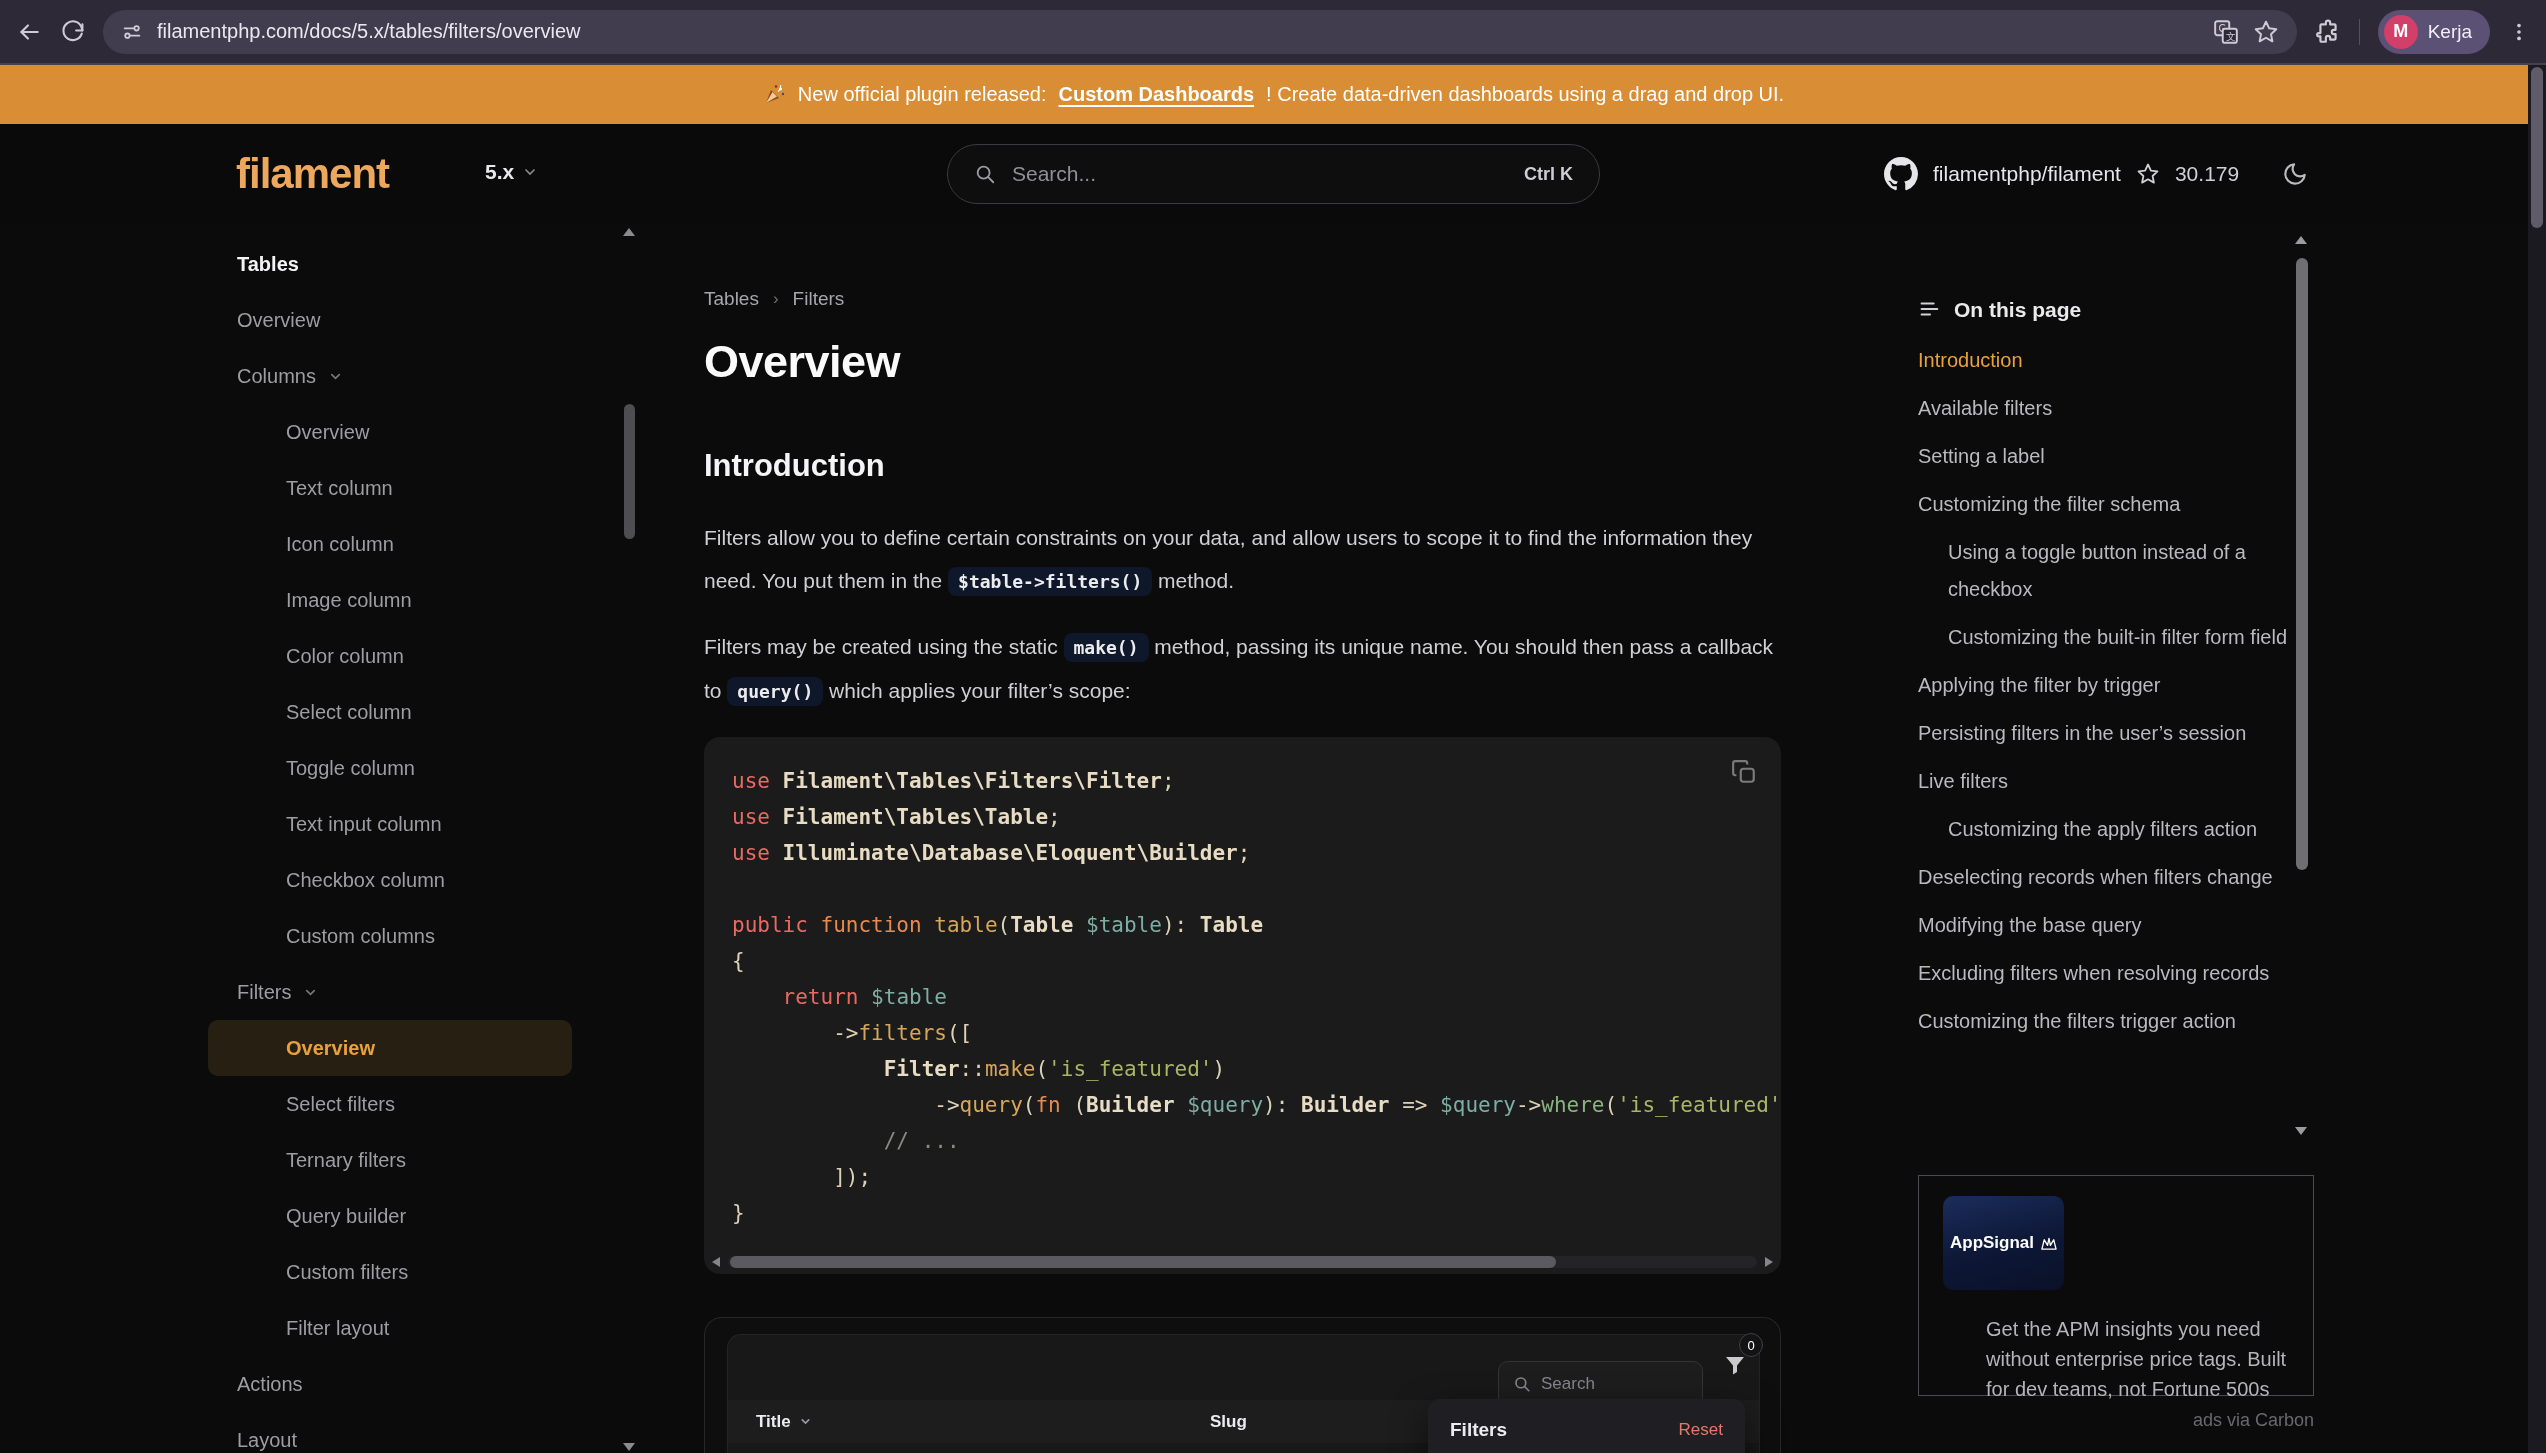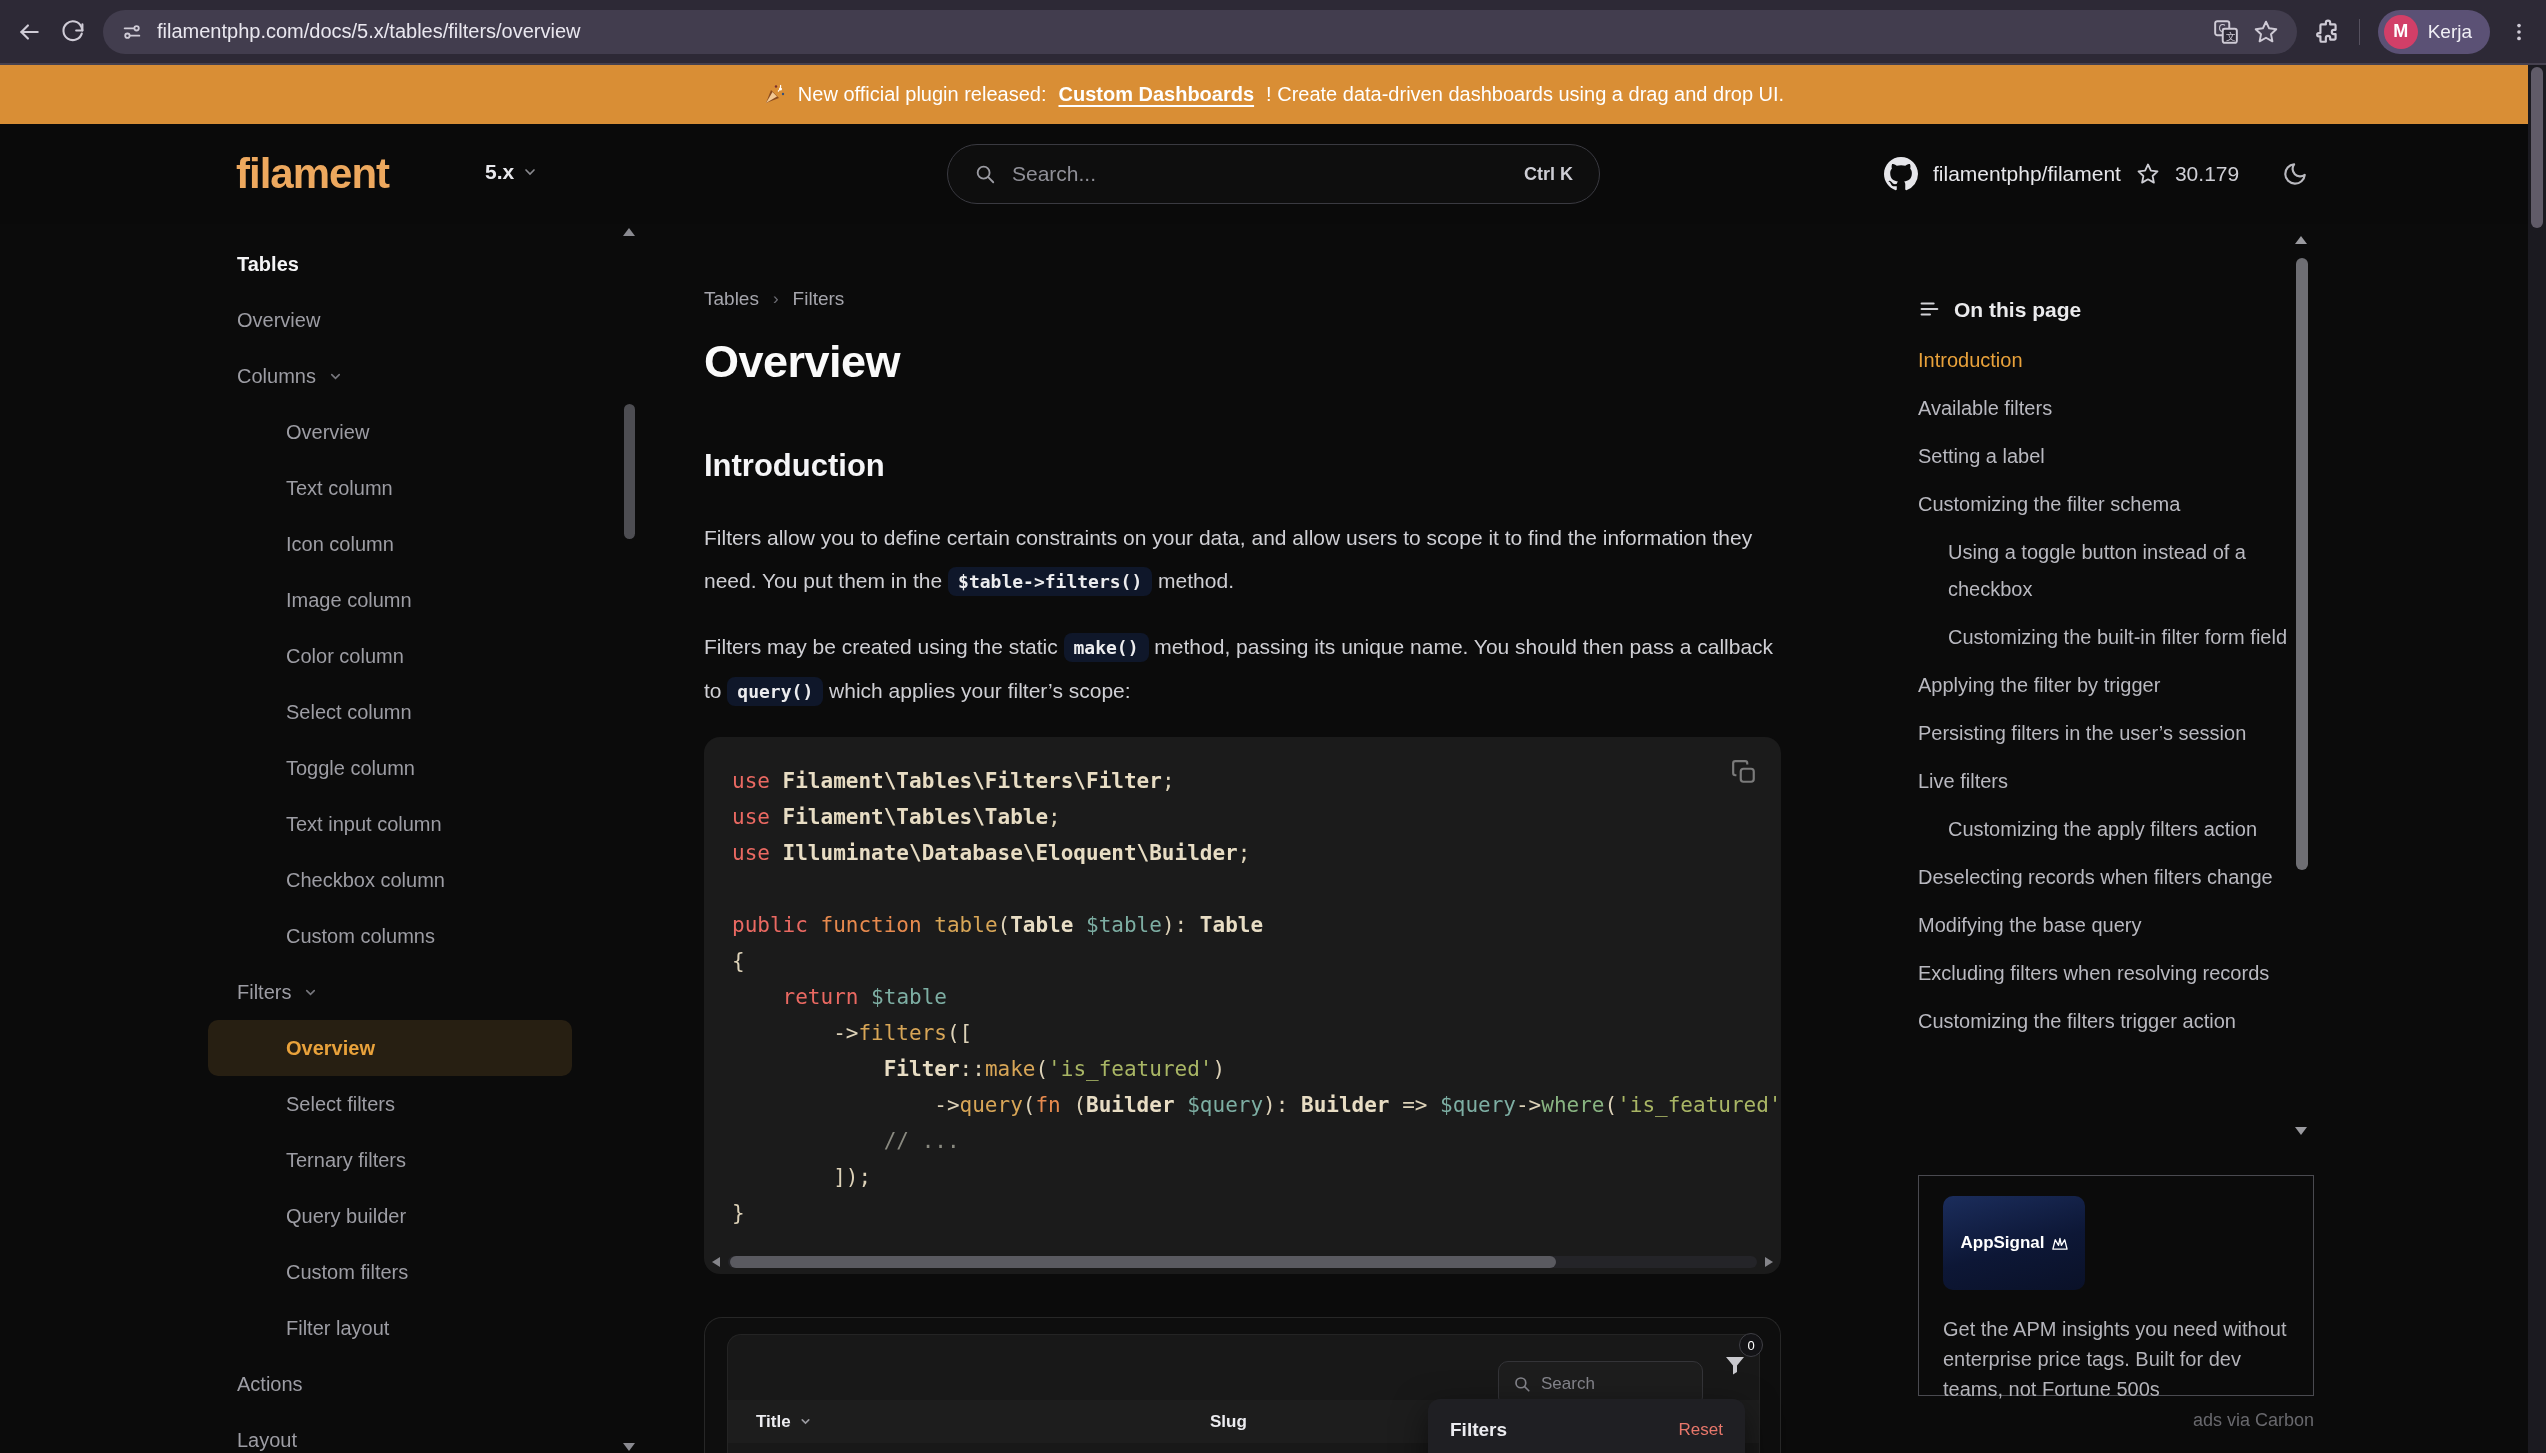--- a/index.html
+++ b/index.html
@@ -119,24 +119,24 @@
   .toc{position:absolute;left:1918px;top:0;width:396px;}
   .toc-head{margin-top:74px;display:flex;gap:14px;color:#eaeaec;font-size:21px;font-weight:700;}
   .toc ul{list-style:none;margin:20px 0 0;padding:0;width:373px;}
   .toc li{font-size:20px;line-height:37px;margin-bottom:11px;color:#b9b9c0;cursor:pointer;}
   .toc li.ind{padding-left:30px;}
   .toc li.active{color:#e9a23b;}
 
   
   .ad-box{position:absolute;left:1918px;top:951px;width:396px;height:221px;border:1px solid #4a4a50;
           box-sizing:border-box;padding:20px 24px;cursor:pointer;}
-  .ad-tile{width:142px;height:94px;border-radius:10px;background:linear-gradient(165deg,#1b2d5c 0%,#0d1736 55%,#0a1128 100%);
+  .ad-tile{width:121px;height:94px;border-radius:10px;background:linear-gradient(165deg,#1b2d5c 0%,#0d1736 55%,#0a1128 100%);
            display:flex;align-items:center;justify-content:center;gap:6px;}
   .ad-brand{color:#fff;font-size:17px;font-weight:700;}
-  .ad-text{margin-top:24px;color:#b4b4ba;font-size:20px;line-height:30px;}
+  .ad-text{margin-top:24px;color:#b4b4ba;font-size:20px;line-height:30px;margin-left:43px;}
   .ad-attr{position:absolute;left:1918px;top:1186px;width:396px;text-align:right;color:#68686d;font-size:18px;cursor:pointer;}
 
   
   .page-scroll{position:absolute;left:2528px;top:65px;width:18px;height:1389px;background:#1b1a20;}
   .page-scroll .pthumb{position:absolute;left:3px;top:2px;width:12px;height:161px;background:#605b68;border-radius:6px;cursor:pointer;}
 </style>
 </head>
 <body>
 
 <div class="page">

